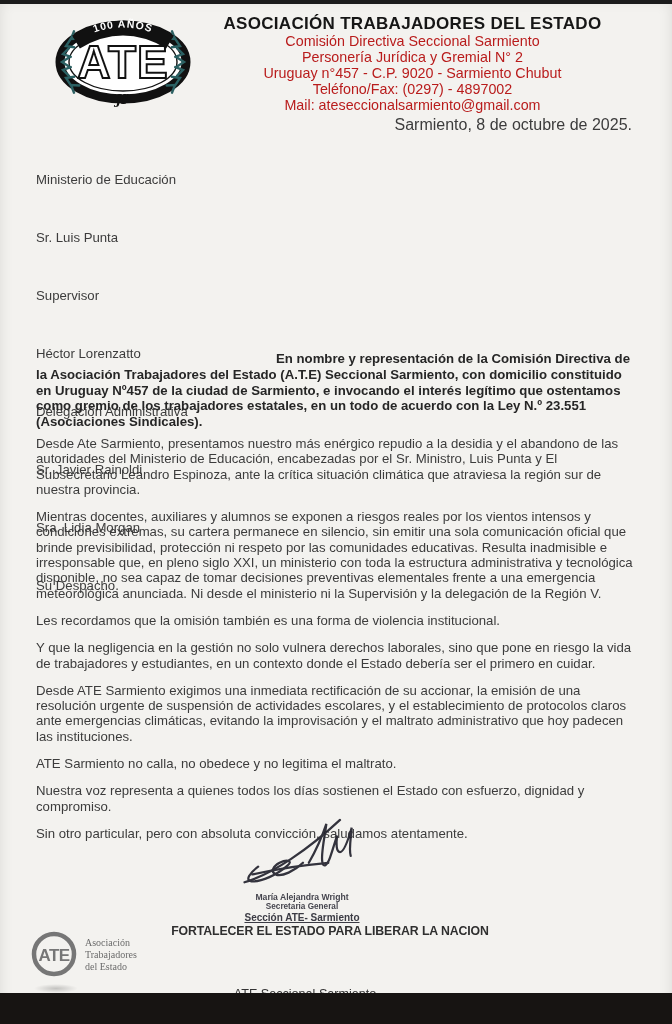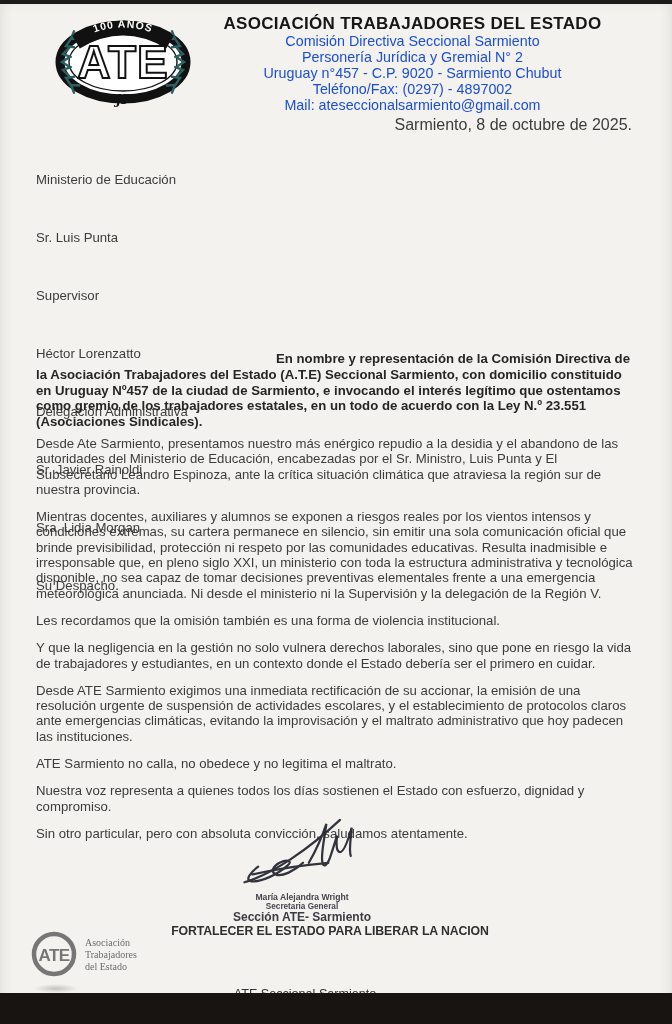--- a/index.html
+++ b/index.html
@@ -14,38 +14,38 @@
     overflow:hidden;box-shadow:inset 0 0 14px rgba(0,0,0,.10);
   }
   .top-edge{position:absolute;top:0;left:0;width:672px;height:4px;background:#1b1b1b;}
   .bottom-bar{position:absolute;bottom:0;left:0;width:672px;height:31px;background:var(--bottom-bar);}
 
   
   .letterhead{position:absolute;top:10px;left:0;width:672px;height:100px;}
   .logo{position:absolute;left:52px;top:2px;}
   .head-text{position:absolute;left:180px;top:4px;width:465px;text-align:center;color:var(--header-ink);}
   .org-name{font-size:17px;font-weight:bold;letter-spacing:.3px;color:#161616;line-height:20px;}
-  .head-line{font-size:14.3px;line-height:15.9px;color:#1d4ed8;}
+  .head-line{font-size:14.3px;line-height:15.9px;color:#b91c1c;}
 
   
   .date-line{position:absolute;top:116px;right:40px;font-size:16px;color:var(--ink);}
   .recipients{position:absolute;top:143px;left:36px;width:400px;}
   .recipient-row{height:29px;font-size:13.2px;color:var(--ink);margin-top:29px;}
   .intro{position:absolute;top:351px;left:36px;width:598px;font-size:13.2px;line-height:15.8px;
          font-weight:bold;color:var(--ink-bold);text-indent:240px;}
   .paragraphs{position:absolute;top:436px;left:36px;width:600px;}
   .para{font-size:13.2px;line-height:15.3px;color:var(--ink);margin-bottom:12px;}
 
   
   .sig-block{position:absolute;top:816px;left:0;width:604px;text-align:center;}
   .sig-svg{display:block;margin:0 auto;}
   .stamp{font-weight:bold;color:var(--stamp);}
   .stamp-name{font-size:8.6px;line-height:10px;}
   .stamp-title{font-size:8.2px;line-height:10px;}
-  .stamp-section{font-size:12px;line-height:11px;color:#3b3b44;}
+  .stamp-section{font-size:10px;line-height:11px;color:#3b3b44;text-decoration:underline;}
 
   
   .footer-slogan{position:absolute;top:924px;left:0;width:660px;text-align:center;
     font-size:12.3px;font-weight:bold;color:#2f2f2f;letter-spacing:-0.1px;}
   .footer-subtitle{position:absolute;top:943px;left:0;width:610px;text-align:center;
     font-size:12.6px;color:#333;margin-top:44px;}
   .footer-logo{position:absolute;left:30px;top:930px;display:flex;align-items:center;gap:7px;}
   .footer-logo-text{font-size:10px;line-height:12px;color:#6b6b6b;font-family:Liberation Serif, serif;}
   .footer-logo-shadow{position:absolute;left:34px;top:984px;width:44px;height:9px;
     background:radial-gradient(ellipse at center, rgba(0,0,0,.20), transparent 70%);}

